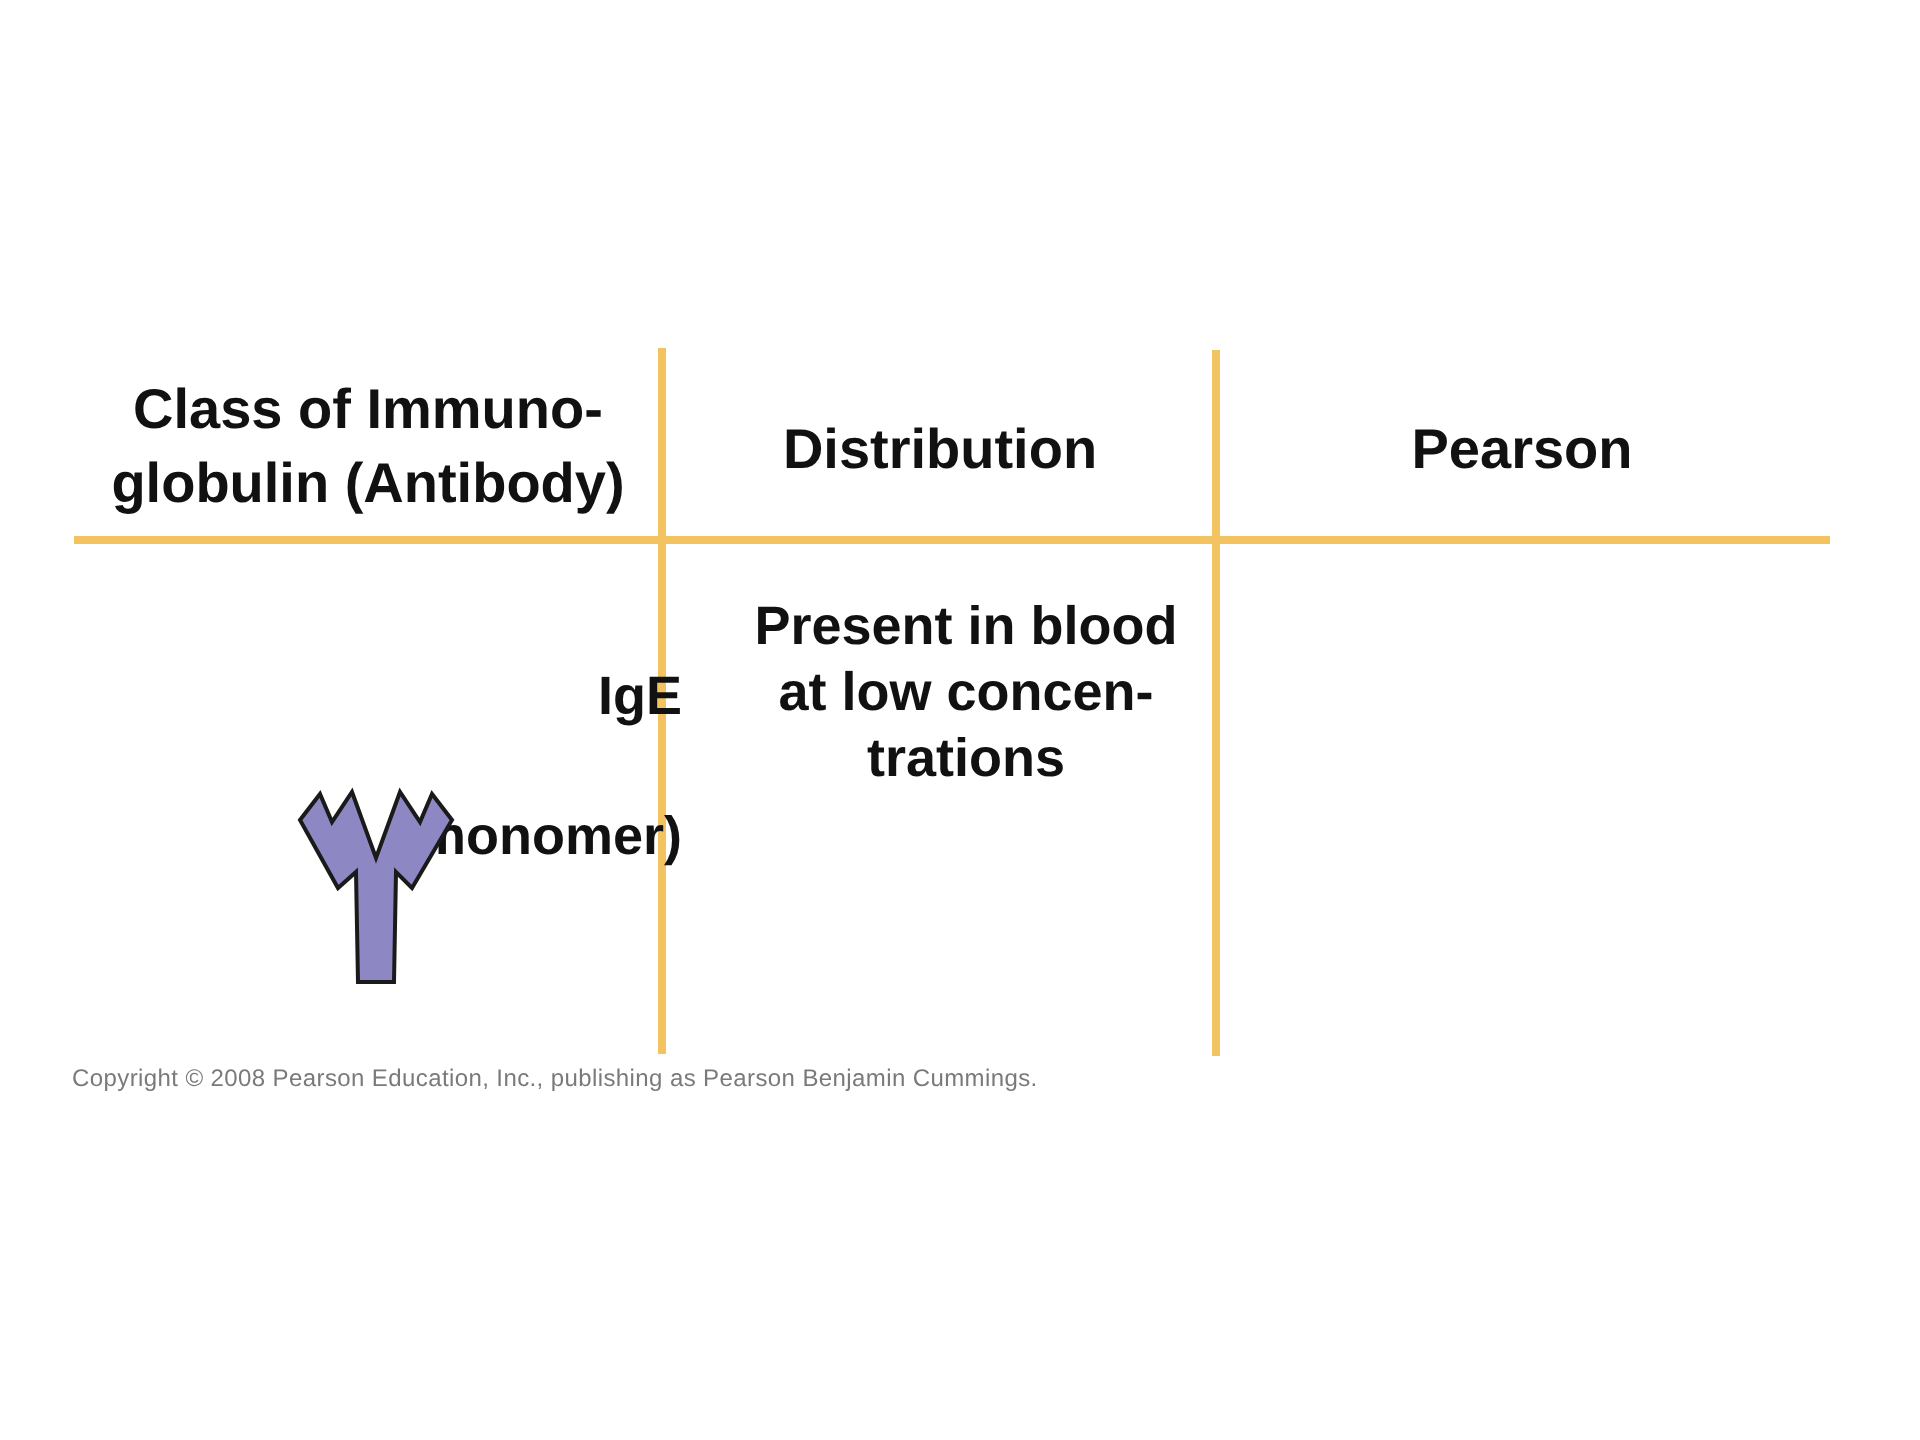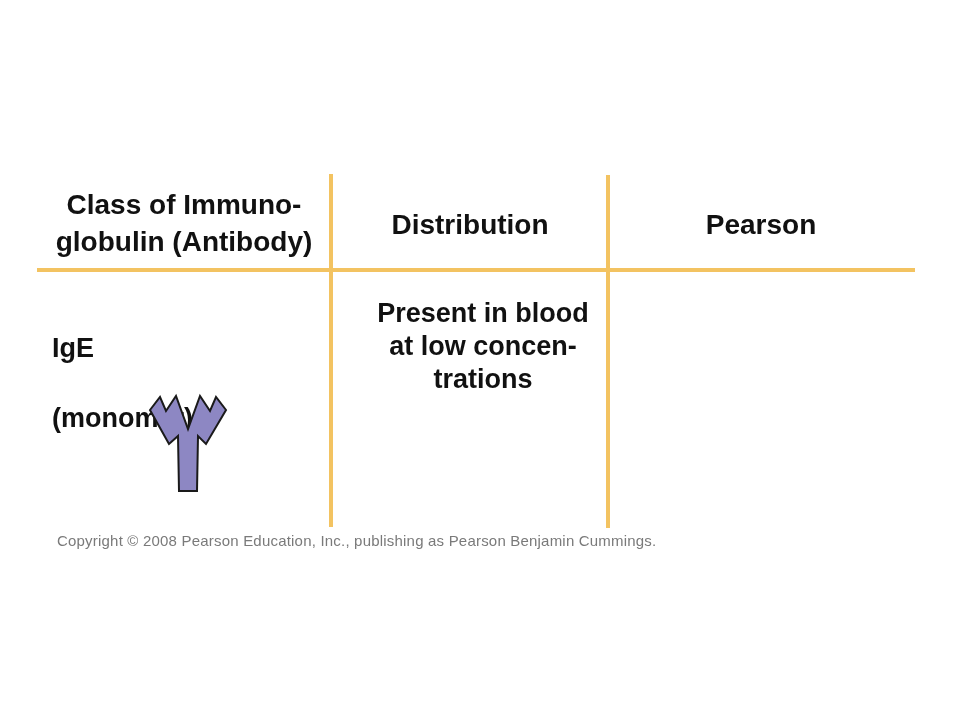--- a/index.html
+++ b/index.html
@@ -28,32 +28,31 @@
   .hdr1{left:34px;top:186px;width:300px;}
   .hdr2{left:342px;top:206px;width:256px;}
   .hdr3{left:611px;top:206px;width:300px;}
   .cell{
     position:absolute;
     font-weight:bold;
     font-size:27px;
     line-height:33px;
     white-space:pre-line;
   }
-  .class-cell{left:52px;top:296px;width:300px;text-align:left;line-height:35px;}
+  .class-cell{left:41px;top:296px;width:300px;text-align:right;line-height:35px;}
   .dist-cell{left:355px;top:297px;width:256px;text-align:center;}
   .func-cell{left:624px;top:296px;width:300px;}
   .antibody-svg{position:absolute;left:146px;top:391px;}
   .copyright{
     position:absolute;
     left:36px;top:532px;
-    font-size:15px;
+    font-size:12px;
     font-weight:normal;
     color:#7a7a7a;
     letter-spacing:0.2px;
-    margin-left:21px;
   }
 </style>
 </head>
 <body>
 
 <div class="slide">
 
   <div class="divider v1"></div>
   <div class="divider v2"></div>
   <div class="divider hline"></div>

